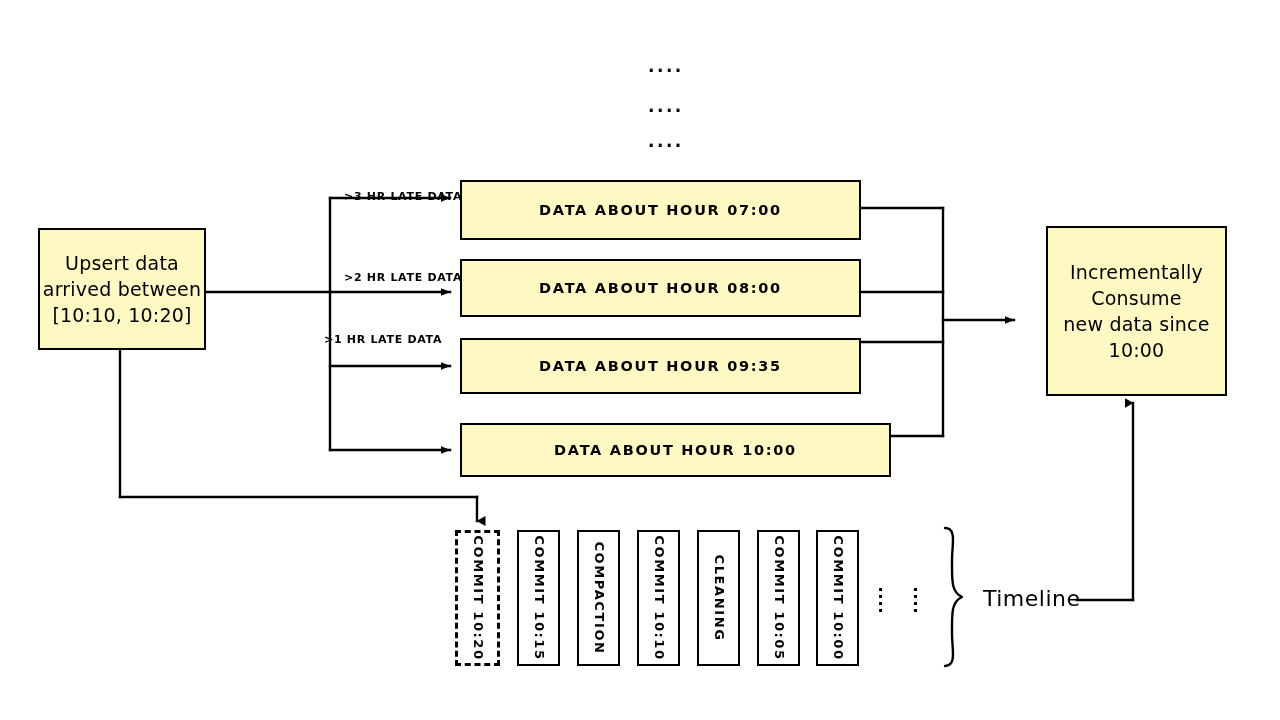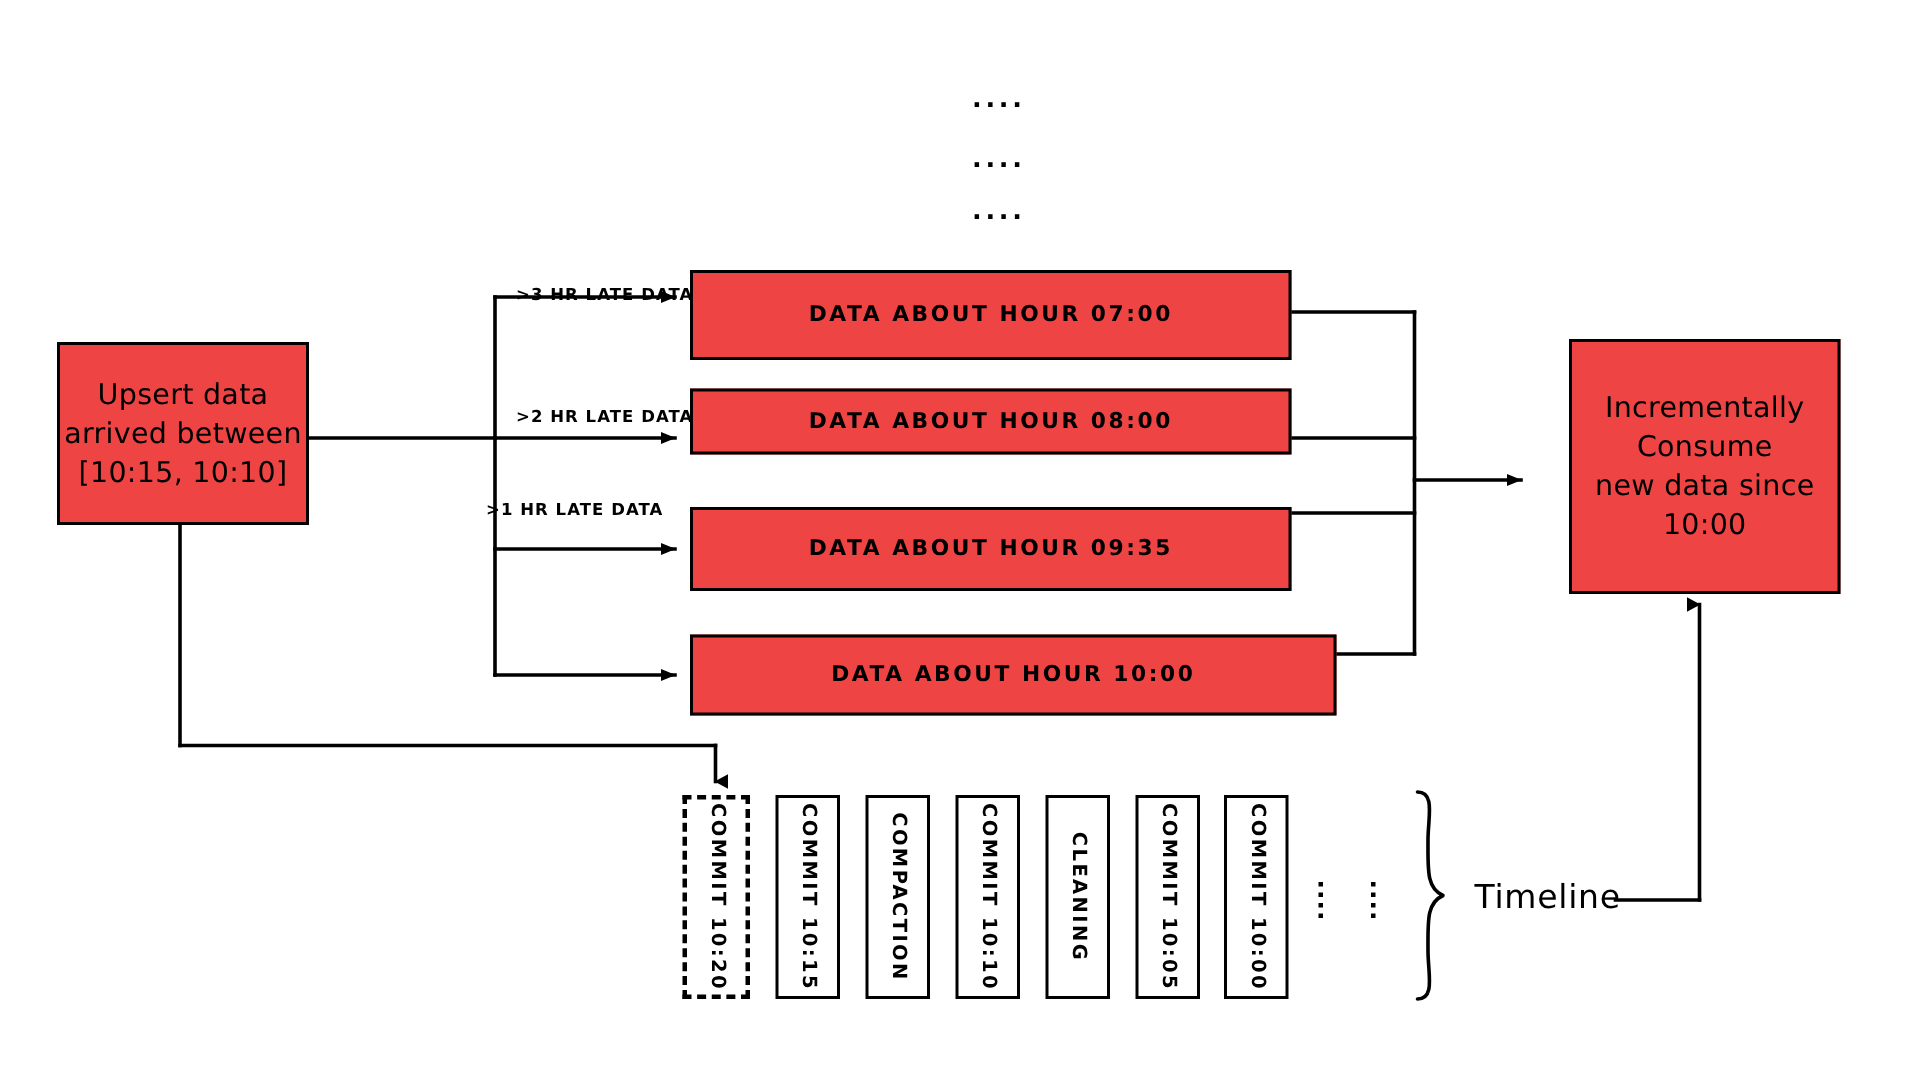--- a/index.html
+++ b/index.html
@@ -20,21 +20,21 @@
   svg.layer {
     position: absolute;
     left: 0;
     top: 0;
     width: 1280px;
     height: 720px;
   }
   .node-box {
     position: absolute;
     border: 2px solid #000000;
-    background: #ef4444;
+    background: #fef9c3;
     box-sizing: border-box;
     display: flex;
     align-items: center;
     justify-content: center;
   }
   .handwriting {
     font-family: "DejaVu Sans", sans-serif;
     color: #000000;
     text-align: center;
     line-height: 1.38;
@@ -164,31 +164,31 @@
     </g>
   </svg>
 
   <div class="dots-row" style="left:648px; top:56px;">....</div>
   <div class="dots-row" style="left:648px; top:96px;">....</div>
   <div class="dots-row" style="left:648px; top:131px;">....</div>
 
   <div class="node-box" style="left:38px; top:228px; width:168px; height:122px;">
     <div class="handwriting src-label">Upsert data
 arrived between
-[10:15, 10:10]</div>
+[10:10, 10:20]</div>
   </div>
 
   <div class="late-label" style="left:344px; top:190px;">&gt;3 HR LATE DATA</div>
   <div class="late-label" style="left:344px; top:271px;">&gt;2 HR LATE DATA</div>
   <div class="late-label" style="left:324px; top:333px;">&gt;1 HR LATE DATA</div>
 
   <div class="node-box" style="left:460px; top:180px; width:401px; height:60px;">
     <div class="handwriting hour-label">DATA ABOUT HOUR 07:00</div>
   </div>
-  <div class="node-box" style="left:460px; top:259px; width:401px; height:44px;">
+  <div class="node-box" style="left:460px; top:259px; width:401px; height:58px;">
     <div class="handwriting hour-label">DATA ABOUT HOUR 08:00</div>
   </div>
   <div class="node-box" style="left:460px; top:338px; width:401px; height:56px;">
     <div class="handwriting hour-label">DATA ABOUT HOUR 09:35</div>
   </div>
   <div class="node-box" style="left:460px; top:423px; width:431px; height:54px;">
     <div class="handwriting hour-label">DATA ABOUT HOUR 10:00</div>
   </div>
 
   <div class="node-box" style="left:1021px; top:226px; width:181px; height:170px;margin-left:25px;">

